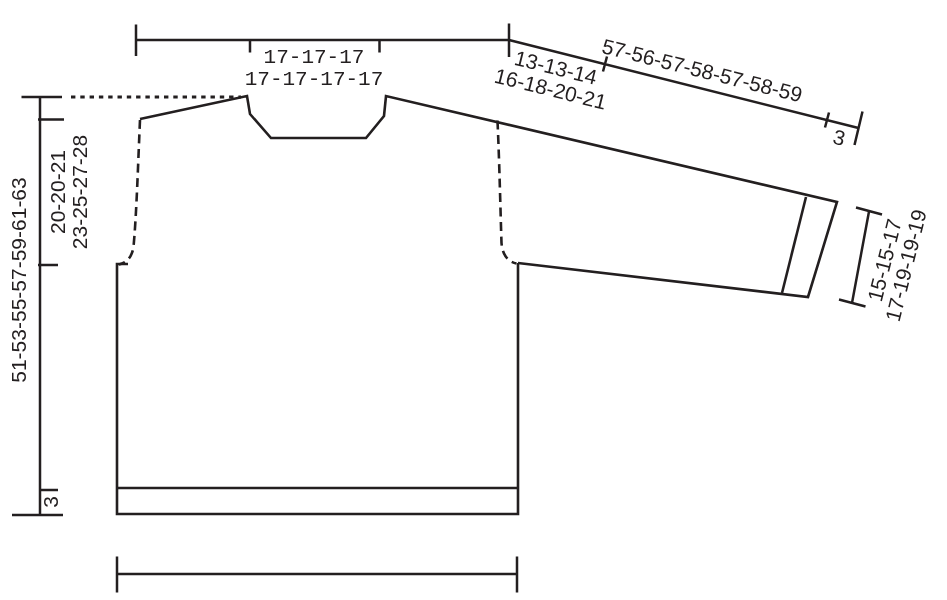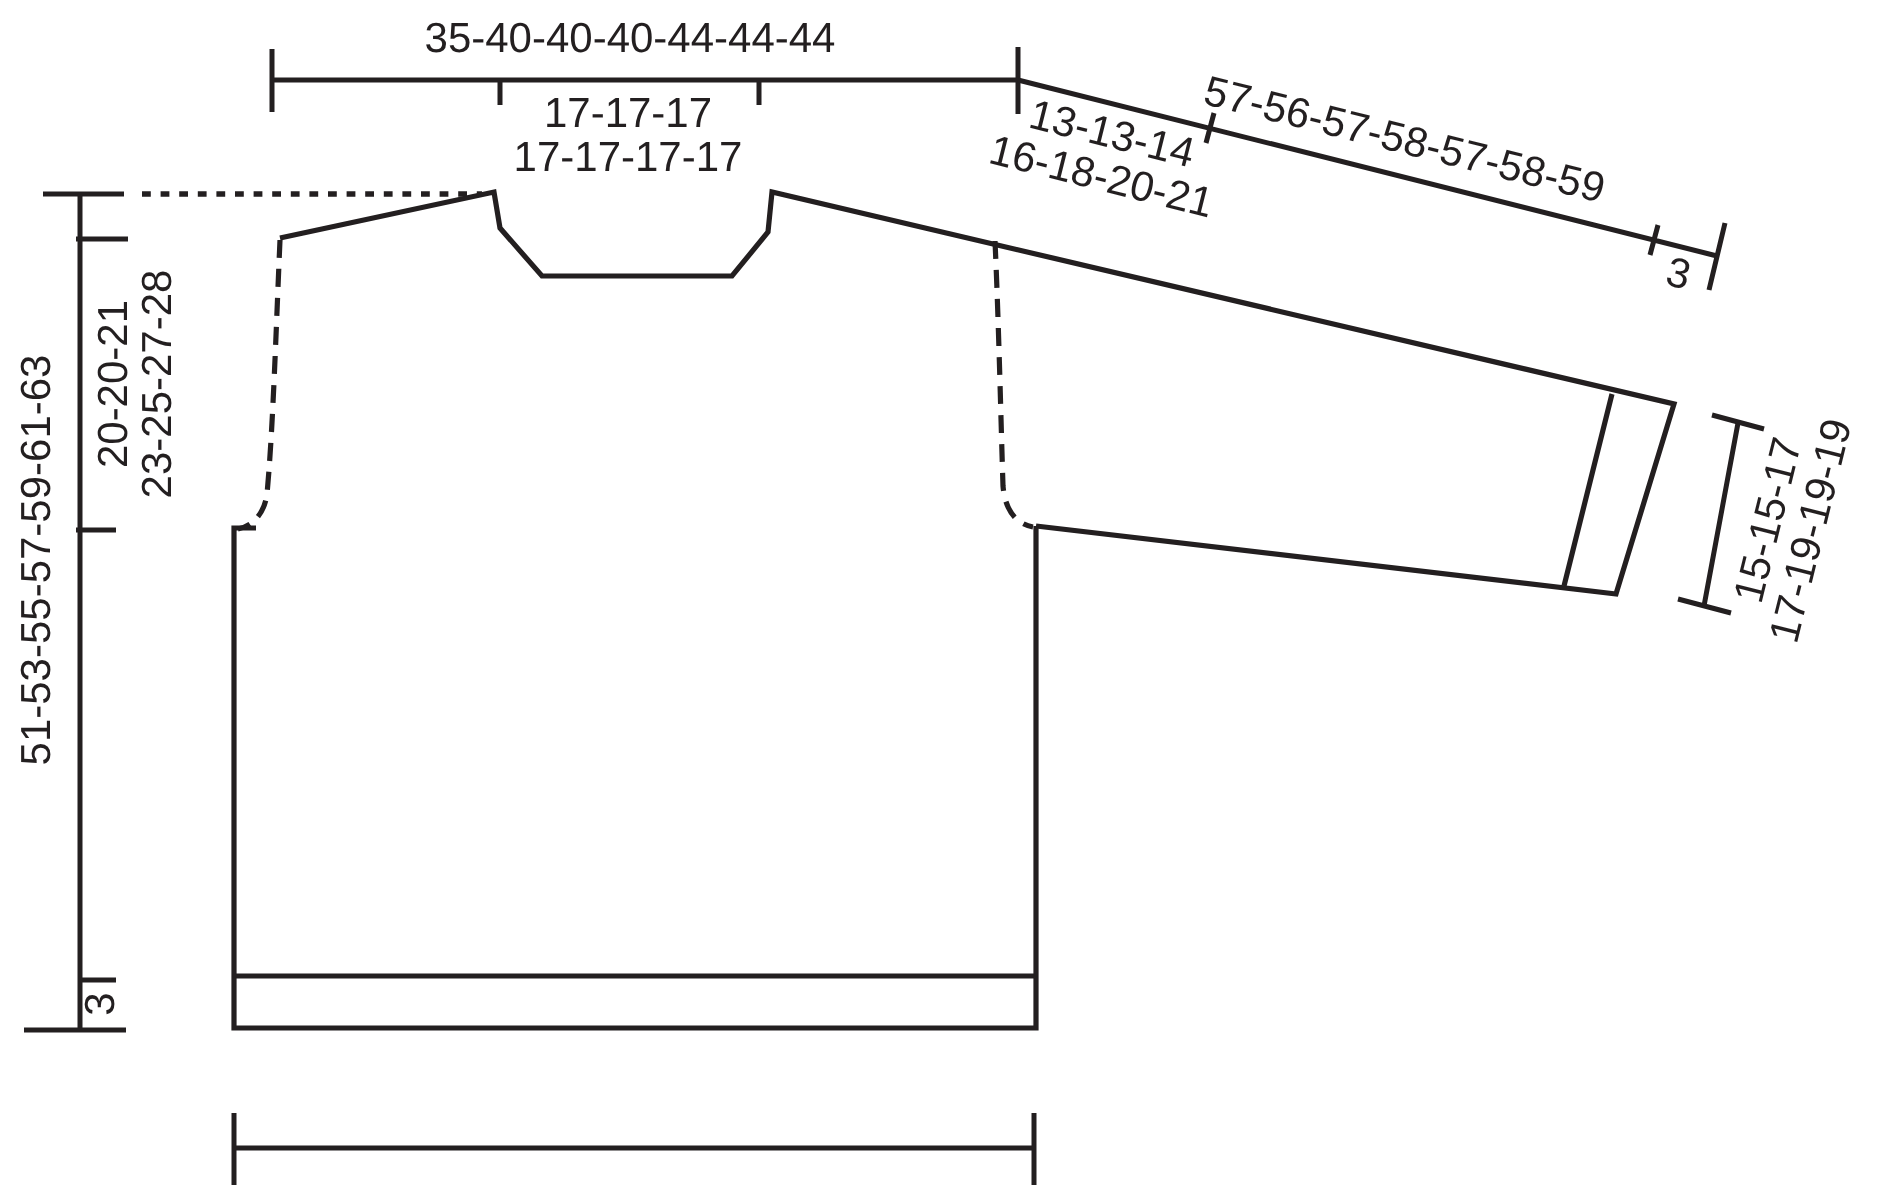--- a/index.html
+++ b/index.html
@@ -46,23 +46,22 @@
 
     <g class="measure">
       <path d="M136,40 L509,40 M136,24.5 L136,56 M509,23.5 L509,57 M250,40 L250,52.5 M379.5,40 L379.5,52.5"></path>
       <path d="M509,40 L858.5,128 M607,56.5 L603,71.5 M829,112.5 L825,127.5 M862.5,111.5 L854.5,145"></path>
       <path d="M40,97 L40,515 M21.5,97 L62,97 M38,119.5 L64,119.5 M38,265 L58,265 M40,490 L58,490 M12,515 L63,515"></path>
       <path d="M117,574 L517,574 M117,556.5 L117,592.5 M517,556.5 L517,592.5"></path>
       <path d="M869,211.5 L852,303 M856,207.5 L882,214.5 M839,299.5 L865.5,306.5"></path>
     </g>
   </svg>
 
-  <div class="lbl" style="left:315px;top:20px;">35-40-40-40-44-44-44</div>
 
-  <div class="lbl" style="left:314px;top:69px;">
+  <div class="lbl" style="left:314px;top:69px;font-family:Liberation Mono, monospace;">
     <span>17-17-17</span>
     <span>17-17-17-17</span>
   </div>
 
   <div class="lbl" style="left:553px;top:79px;--rot:14deg;">
     <span>13-13-14</span>
     <span>16-18-20-21</span>
   </div>
 
   <div class="lbl" style="left:702px;top:71px;--rot:14deg;">57-56-57-58-57-58-59</div>

